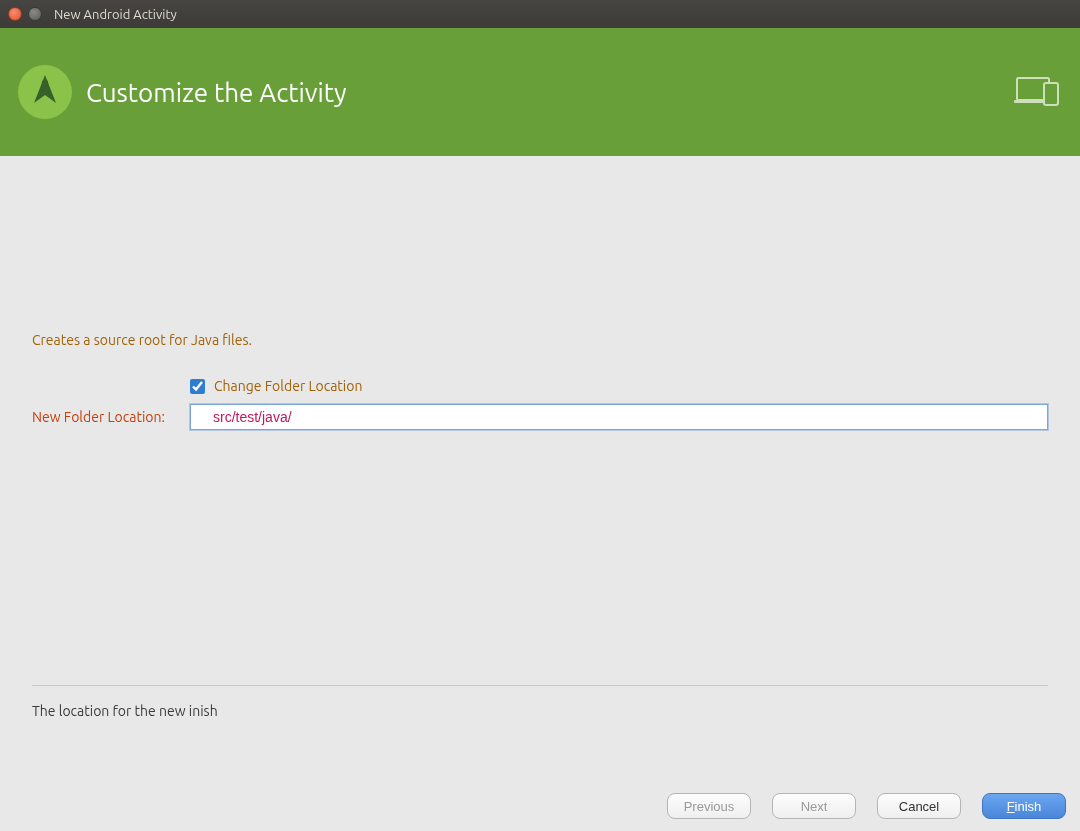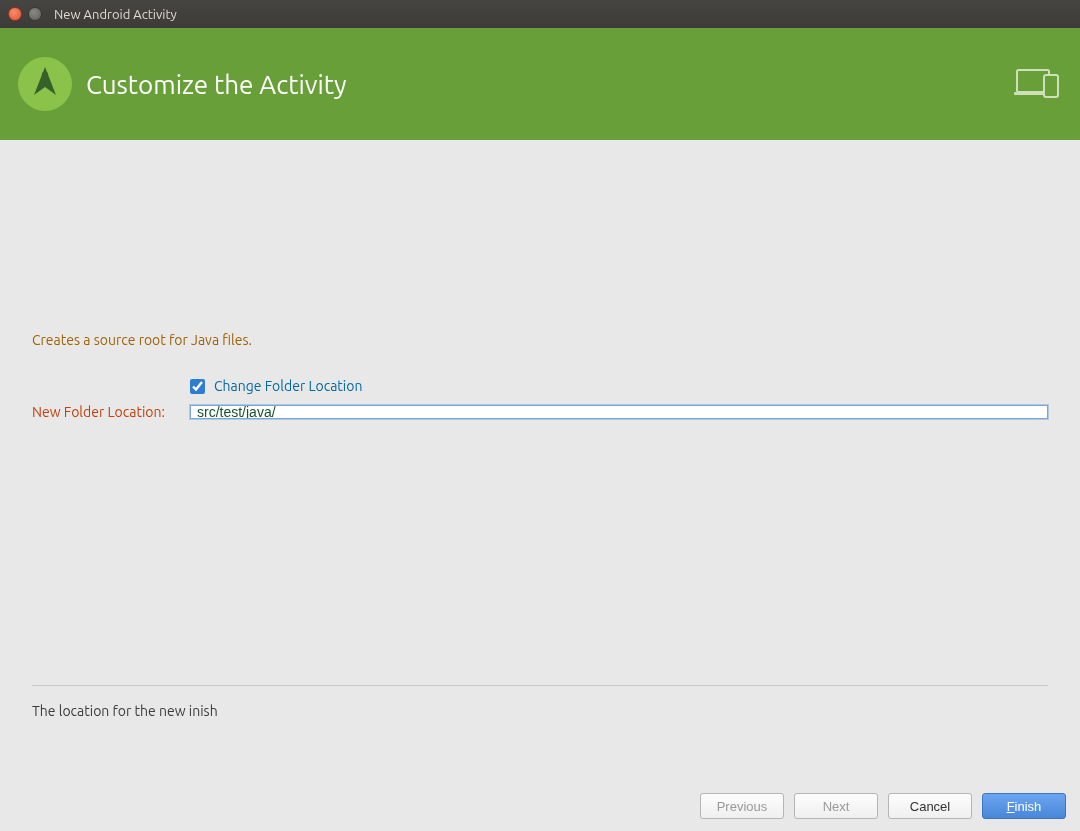--- a/index.html
+++ b/index.html
@@ -3,39 +3,39 @@
 <meta charset="utf-8">
 <style>
   * { box-sizing: border-box; margin: 0; padding: 0; }
   html, body { width: 1080px; height: 831px; font-family: "Ubuntu", "Segoe UI", Arial, sans-serif; background: #e8e8e8; overflow: hidden; }
   .titlebar { height: 28px; background: linear-gradient(to bottom, #464541, #3c3b37); display: flex; align-items: center; padding: 0 8px; gap: 8px; }
   .win-btns { display: flex; gap: 6px; align-items: center; }
   .win-btn { width: 14px; height: 14px; border-radius: 50%; display: inline-block; }
   .close-btn { background: radial-gradient(circle at 40% 35%, #f58d6e, #e6502e); border: 1px solid #8a3a24; }
   .min-btn { background: radial-gradient(circle at 40% 35%, #8a8a84, #5d5d57); border: 1px solid #3a3a34; }
   .ttl { color: #dfdbd2; font-size: 13px; font-weight: 400; margin-left: 4px; }
-  .banner { height: 112px; background: #689F38; display: flex; align-items: center; padding: 0 18px; justify-content: space-between; }
+  .banner { height: 128px; background: #689F38; display: flex; align-items: center; padding: 0 18px; justify-content: space-between; }
   .banner-left { display: flex; align-items: center; gap: 14px; }
   .as-logo { width: 54px; height: 54px; position: relative; }
   .as-logo .circ { width: 54px; height: 54px; border-radius: 50%; background: #8BC34A; position: absolute; }
   .as-logo .compass { position: absolute; left: 10px; top: 8px; width: 34px; height: 38px; }
   .banner-title { color: #fff; font-size: 26px; font-weight: 400; }
   .device-ico { opacity: .9; }
   .content { position: absolute; top: 128px; left: 0; right: 0; bottom: 50px; padding: 0 32px; }
   .desc { font-size: 14px; color: #a16207; margin-top: 204px; }
   .form { margin-top: 30px; }
   .row { display: flex; align-items: center; margin-bottom: 10px; }
   .label-col { width: 158px; font-size: 14px; color: #c2410c; }
   .chk { width: 15px; height: 15px; accent-color: #2f7dd1; margin-right: 9px; }
-  .chk-label { font-size: 14px; color: #0369a1; }
-  .txt { flex: 1; height: 14px; border: 1px solid #7aa7d8; background: #fff; font-size: 14px; padding: 2px 6px; outline: none; box-shadow: 0 0 0 1px rgba(122,167,216,.5); color: #14532d; }
+  .chk-label { font-size: 14px; color: #a16207; }
+  .txt { flex: 1; height: 26px; border: 1px solid #7aa7d8; background: #fff; font-size: 14px; padding: 2px 22px; outline: none; box-shadow: 0 0 0 1px rgba(122,167,216,.5); color: #be185d; }
   .sep { position: absolute; left: 32px; right: 32px; bottom: 95px; height: 1px; background: #c8c8c8; }
   .hint { position: absolute; left: 32px; bottom: 62px; font-size: 14px; color: #3c3c3c; }
   .footer { position: absolute; bottom: 0; left: 0; right: 0; height: 50px; display: flex; align-items: center; justify-content: flex-end; gap: 10px; padding: 0 14px; }
-  .btn { min-width: 84px; height: 26px; border: 1px solid #b5b5b5; background: linear-gradient(to bottom, #fdfdfd, #efefef); border-radius: 3px; font-size: 13px; color: #333; cursor: pointer; }
+  .btn { min-width: 84px; height: 26px; border: 1px solid #b5b5b5; background: linear-gradient(to bottom, #fdfdfd, #efefef); border-radius: 8px; font-size: 13px; color: #333; cursor: pointer; margin-left: 11px; }
   .btn:disabled { color: #9a9a9a; cursor: default; }
   .btn.primary { background: linear-gradient(to bottom, #6aa6f0, #4a86d8); border: 1px solid #3f74c0; color: #fff; font-weight: 400; }
   .btn.primary .ul { text-decoration: underline; }
 </style>
 </head>
 <body>
 
 <div class="titlebar">
   <div class="win-btns">
     <span class="win-btn close-btn"></span>

